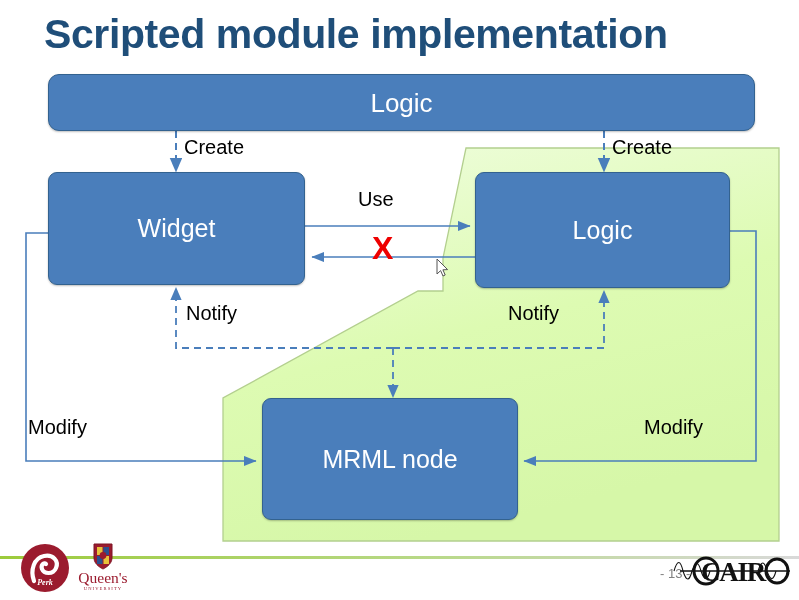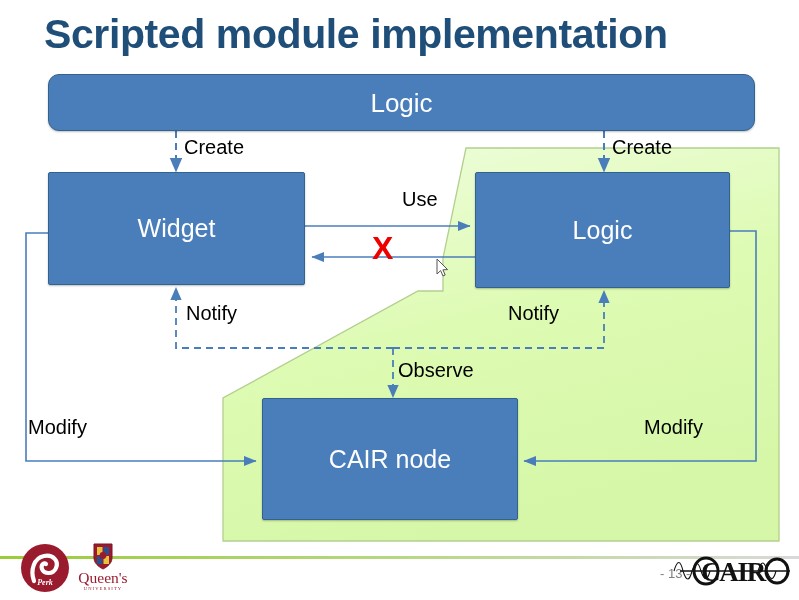--- a/index.html
+++ b/index.html
@@ -10,36 +10,36 @@
   
   .slide-title{position:absolute;left:44px;top:6px;width:720px;height:56px;
     font-size:41px;font-weight:bold;color:#1f4e79;letter-spacing:-0.4px;
     line-height:56px;white-space:nowrap;}
 
   
   #canvas{position:absolute;left:0;top:0;width:799px;height:600px;}
 
   
   .node{position:absolute;background:#4a7ebb;border:1.6px solid #33628f;
-    border-radius:2px;color:#ffffff;display:flex;align-items:center;
+    border-radius:9px;color:#ffffff;display:flex;align-items:center;
     justify-content:center;box-sizing:border-box;
     box-shadow:0 1px 2px rgba(0,0,0,.25);}
   .node span{font-size:25px;line-height:1;font-weight:normal;}
   #node-module{left:48px;top:74px;width:707px;height:57px;border-radius:11px;}
   #node-module span{font-size:26px;}
   #node-widget{left:48px;top:172px;width:257px;height:113px;}
   #node-logic{left:475px;top:172px;width:255px;height:116px;}
   #node-mrml{left:262px;top:398px;width:256px;height:122px;}
 
   
   .edge-label{position:absolute;font-size:20px;color:#000000;white-space:nowrap;
     line-height:1;}
   #lbl-create-left{left:184px;top:137px;}
   #lbl-create-right{left:612px;top:137px;}
-  #lbl-use{left:358px;top:189px;margin-left:44px;}
+  #lbl-use{left:358px;top:189px;}
   #lbl-notify-left{left:186px;top:303px;}
   #lbl-notify-right{left:508px;top:303px;}
   #lbl-observe{left:398px;top:360px;}
   #lbl-modify-left{left:28px;top:417px;}
   #lbl-modify-right{left:644px;top:417px;}
 
   
   #x-marker{position:absolute;left:372px;top:232px;font-size:32px;
     font-weight:bold;color:#ee0000;line-height:1;
     font-family:"Liberation Sans",sans-serif;}
@@ -104,29 +104,28 @@
   <div class="node" id="node-module">
     <span>Logic</span>
   </div>
   <div class="node" id="node-widget">
     <span>Widget</span>
   </div>
   <div class="node" id="node-logic">
     <span>Logic</span>
   </div>
   <div class="node" id="node-mrml">
-    <span>CAIR node</span>
+    <span>MRML node</span>
   </div>
 
   <div class="edge-label" id="lbl-create-left">Create</div>
   <div class="edge-label" id="lbl-create-right">Create</div>
   <div class="edge-label" id="lbl-use">Use</div>
   <div class="edge-label" id="lbl-notify-left">Notify</div>
   <div class="edge-label" id="lbl-notify-right">Notify</div>
-  <div class="edge-label" id="lbl-observe">Observe</div>
   <div class="edge-label" id="lbl-modify-left">Modify</div>
   <div class="edge-label" id="lbl-modify-right">Modify</div>
 
   <div id="x-marker">X</div>
 
   <svg id="cursor" viewBox="0 0 14 20">
     <path d="M1,1 L1,16 L4.6,12.6 L7,18 L9.2,17 L6.9,11.8 L11.6,11.6 z" fill="#ffffff" stroke="#555555" stroke-width="1"></path>
   </svg>
 
   <div id="footer-rule"></div>

